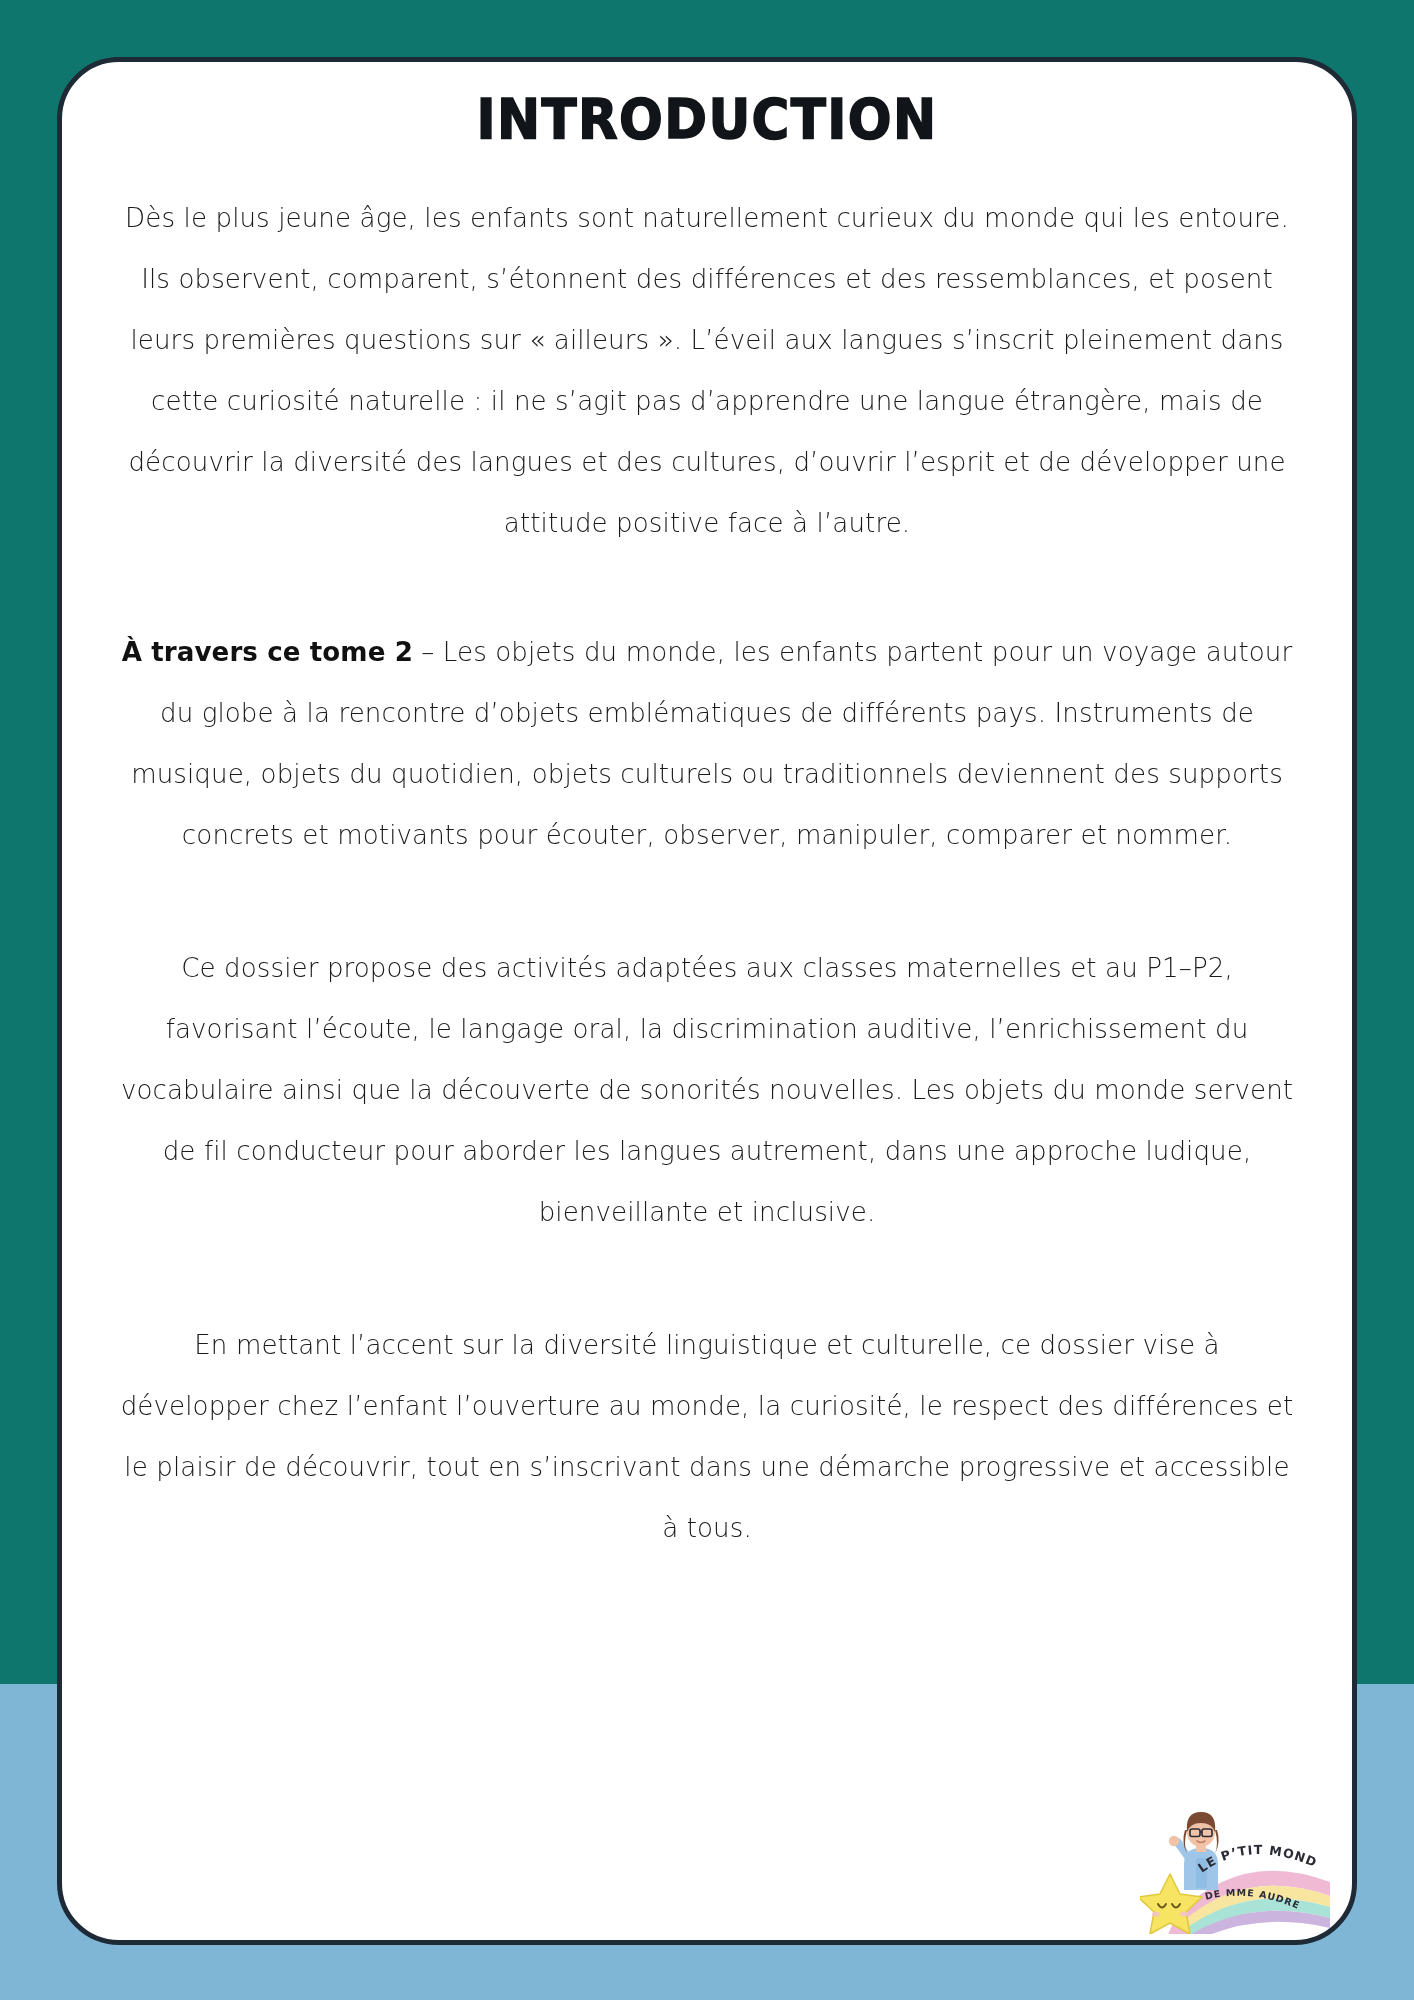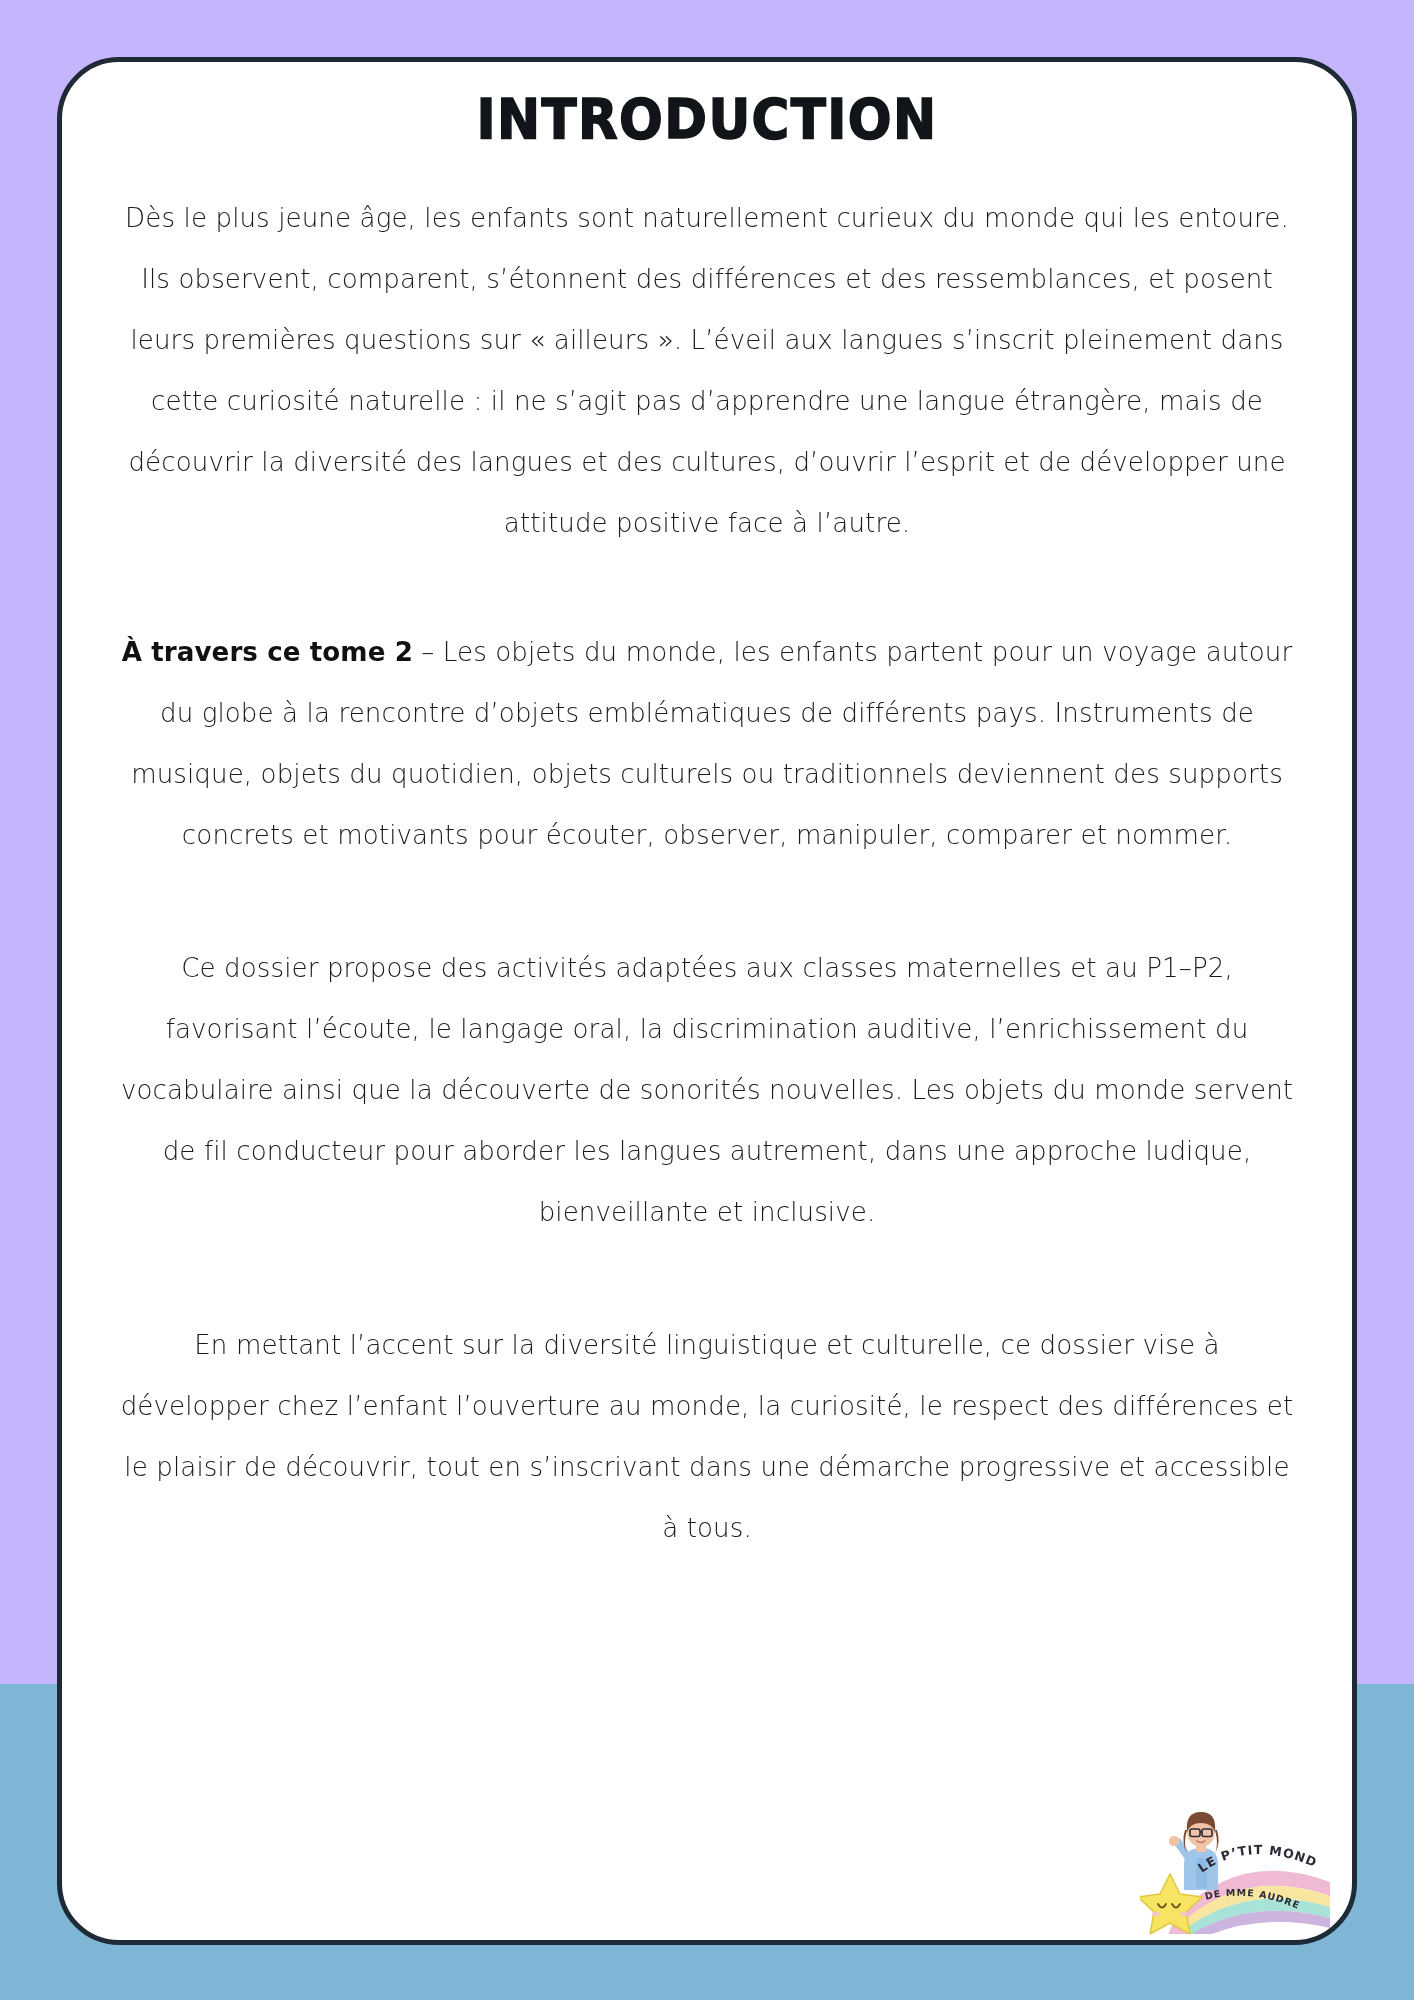--- a/index.html
+++ b/index.html
@@ -12,21 +12,21 @@
     height: 2000px;
     background: #7fb5d5;
     font-family: "Liberation Sans", sans-serif;
     overflow: hidden;
   }
 
   .page {
     position: relative;
     width: 1414px;
     height: 1684px;
-    background: #c4b5fd;
+    background: #0f766e;
     box-sizing: border-box;
   }
 
   .card {
     position: absolute;
     left: 57px;
     top: 57px;
     width: 1300px;
     height: 1888px;
     background: #ffffff;

